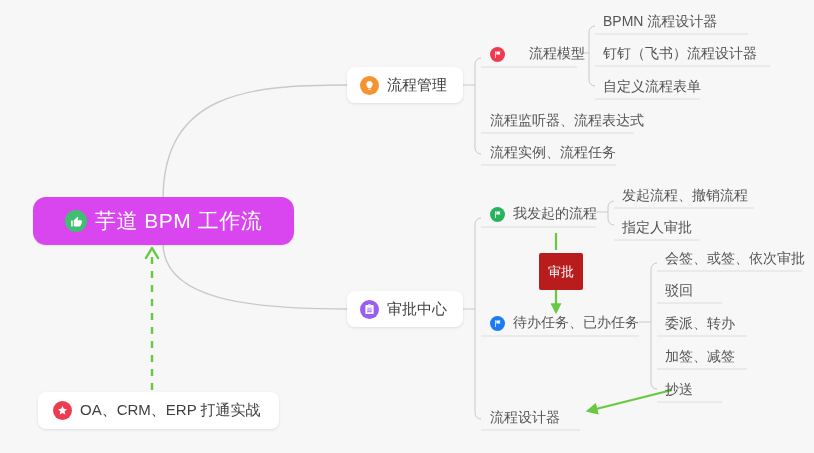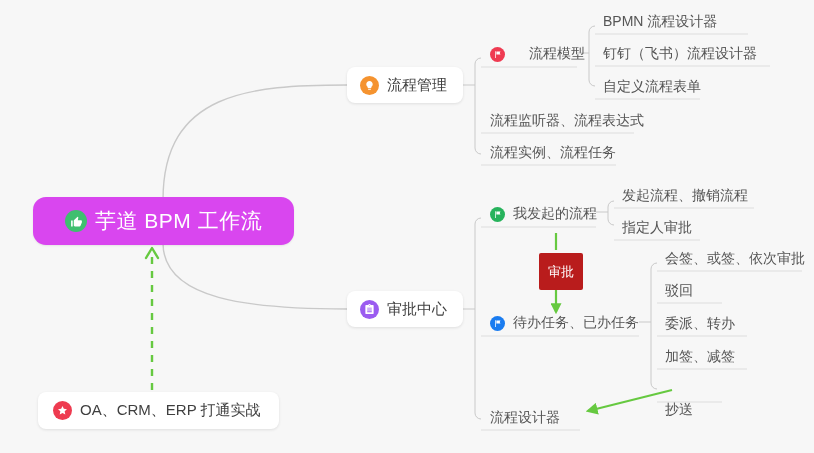--- a/index.html
+++ b/index.html
@@ -266,21 +266,21 @@
   </div>
 
   <div class="node node-plain" style="left:663px; top:311px;">
     <span class="node-label">委派、转办</span>
   </div>
 
   <div class="node node-plain" style="left:663px; top:344px;">
     <span class="node-label">加签、减签</span>
   </div>
 
-  <div class="node node-plain" style="left:663px; top:377px;margin-top:20px;">
+  <div class="node node-plain" style="left:663px; top:377px;">
     <span class="node-label">抄送</span>
   </div>
 
   <div class="node node-plain" style="left:488px; top:405px;">
     <span class="node-label">流程设计器</span>
   </div>
 
   <div class="node node-card" style="left:38px; top:392px; height:37px; padding:0 18px 0 15px;">
     <span class="icon icon-md icon-star">
       <svg width="11" height="11" viewBox="0 0 24 24" fill="#ffffff">

